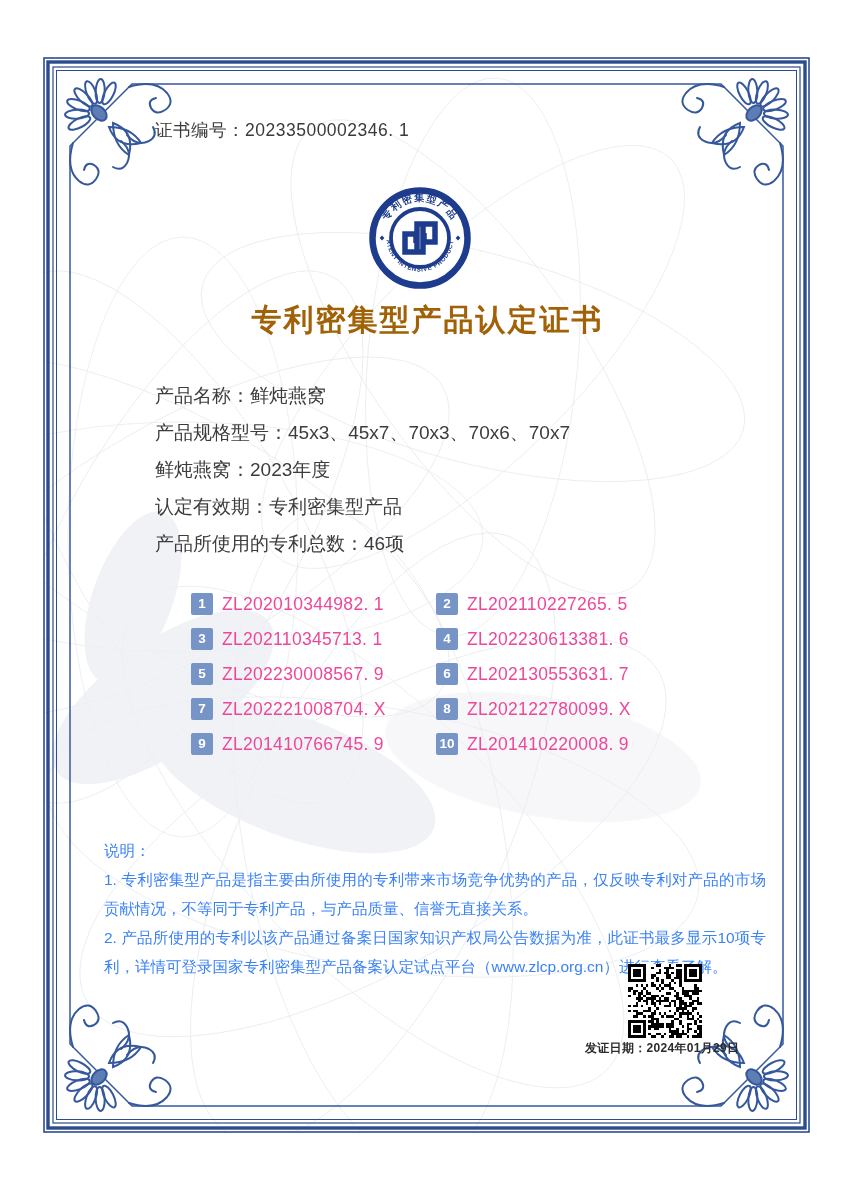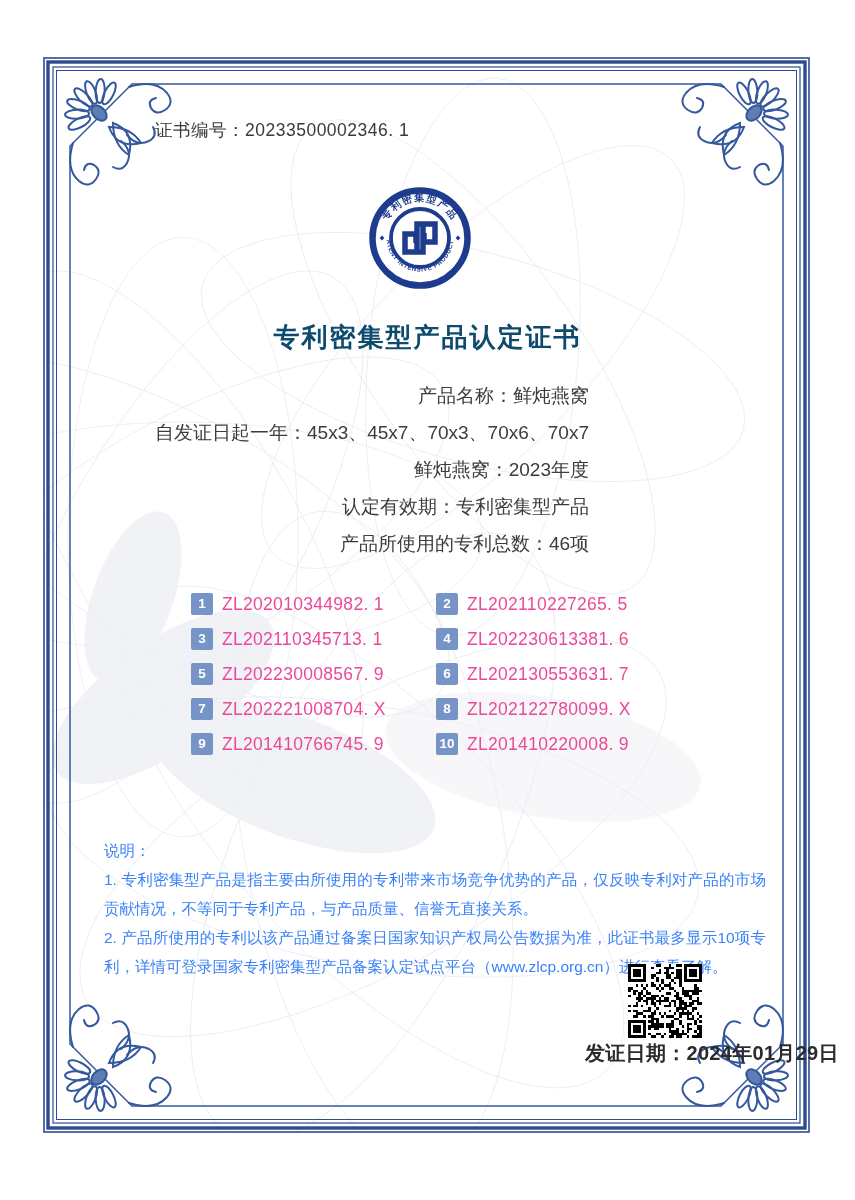--- a/index.html
+++ b/index.html
@@ -3,41 +3,41 @@
 <meta charset="utf-8">
 <style>
   html,body{margin:0;padding:0;background:#fff;}
   .page{position:relative;width:855px;height:1200px;background:#ffffff;overflow:hidden;
         font-family:"Liberation Sans",sans-serif;color:#3a3a3a;}
   .deco{position:absolute;left:43px;top:57px;width:767px;height:1076px;z-index:0;}
   .content{position:absolute;inset:0;z-index:1;}
 
   .cert-no{position:absolute;left:155px;top:118px;font-size:17.5px;letter-spacing:.5px;color:#3a3a3a;}
   .logo{position:absolute;left:368px;top:186px;width:104px;height:104px;}
-  .title{position:absolute;left:0;right:0;top:320px;text-align:center;
-         font-family:"Liberation Serif",serif;font-weight:900;font-size:26px;
-         letter-spacing:2px;color:#0c4a6e;}
+  .title{position:absolute;left:0;right:0;top:300px;text-align:center;
+         font-family:"Liberation Serif",serif;font-weight:900;font-size:30px;
+         letter-spacing:2px;color:#a16207;}
 
   .fields{position:absolute;left:155px;top:377px;font-size:19px;color:#3c3c3c;}
-  .fields .row{line-height:37px;white-space:nowrap;text-align:right;}
+  .fields .row{line-height:37px;white-space:nowrap;}
 
   .patents{position:absolute;left:191px;top:593px;display:grid;
            grid-template-columns:245px 245px;row-gap:13px;}
   .pt{display:flex;align-items:center;gap:9px;}
   .badge{display:inline-block;min-width:22px;height:22px;border-radius:2px;background:#7794C6;
          color:#fff;font-size:13.5px;font-weight:bold;text-align:center;line-height:22px;}
   .pid{font-size:17.5px;letter-spacing:.3px;color:#ec4899;}
 
   .notes{position:absolute;left:104px;top:836px;width:662px;font-size:15.5px;
          line-height:29px;color:#3b82f6;}
   .notes .heading{line-height:29px;}
   .notes p{margin:0;text-align:justify;}
 
   .qr{position:absolute;left:628px;top:964px;width:74px;height:74px;background:#fff;}
-  .issue-date{position:absolute;left:585px;top:1040px;font-size:20px;font-weight:600;color:#2b2b2b;letter-spacing:.3px;}
+  .issue-date{position:absolute;left:585px;top:1040px;font-size:12px;font-weight:600;color:#2b2b2b;letter-spacing:.3px;}
 </style>
 </head>
 <body>
 
 <div class="page">
 
   <svg class="deco" viewBox="0 0 767 1076" xmlns="http://www.w3.org/2000/svg">
     <defs>
       <g id="orn" stroke="#35589D" stroke-width="2" fill="none" stroke-linecap="round">
         <g transform="rotate(-45 56 56)">
@@ -118,21 +118,21 @@
       <g stroke="#1E3C8E" stroke-width="5.5" fill="none">
         <path d="M 49,68 V 38 H 67 V 56 H 56 V 47"></path>
         <path d="M 55,36 V 66 H 37 V 48 H 48 V 57"></path>
       </g>
     </svg>
 
     <div class="title">专利密集型产品认定证书</div>
 
     <div class="fields">
       <div class="row"><span>产品名称：</span><span>鲜炖燕窝</span></div>
-      <div class="row"><span>自发证日起一年：</span><span>45x3、45x7、70x3、70x6、70x7</span></div>
+      <div class="row"><span>产品规格型号：</span><span>45x3、45x7、70x3、70x6、70x7</span></div>
       <div class="row"><span>鲜炖燕窝：</span><span>2023年度</span></div>
       <div class="row"><span>认定有效期：</span><span>专利密集型产品</span></div>
       <div class="row"><span>产品所使用的专利总数：</span><span>46项</span></div>
     </div>
 
     <div class="patents">
       <div class="pt">
           <span class="badge">1</span>
           <span class="pid">ZL202010344982. 1</span>
         </div>

